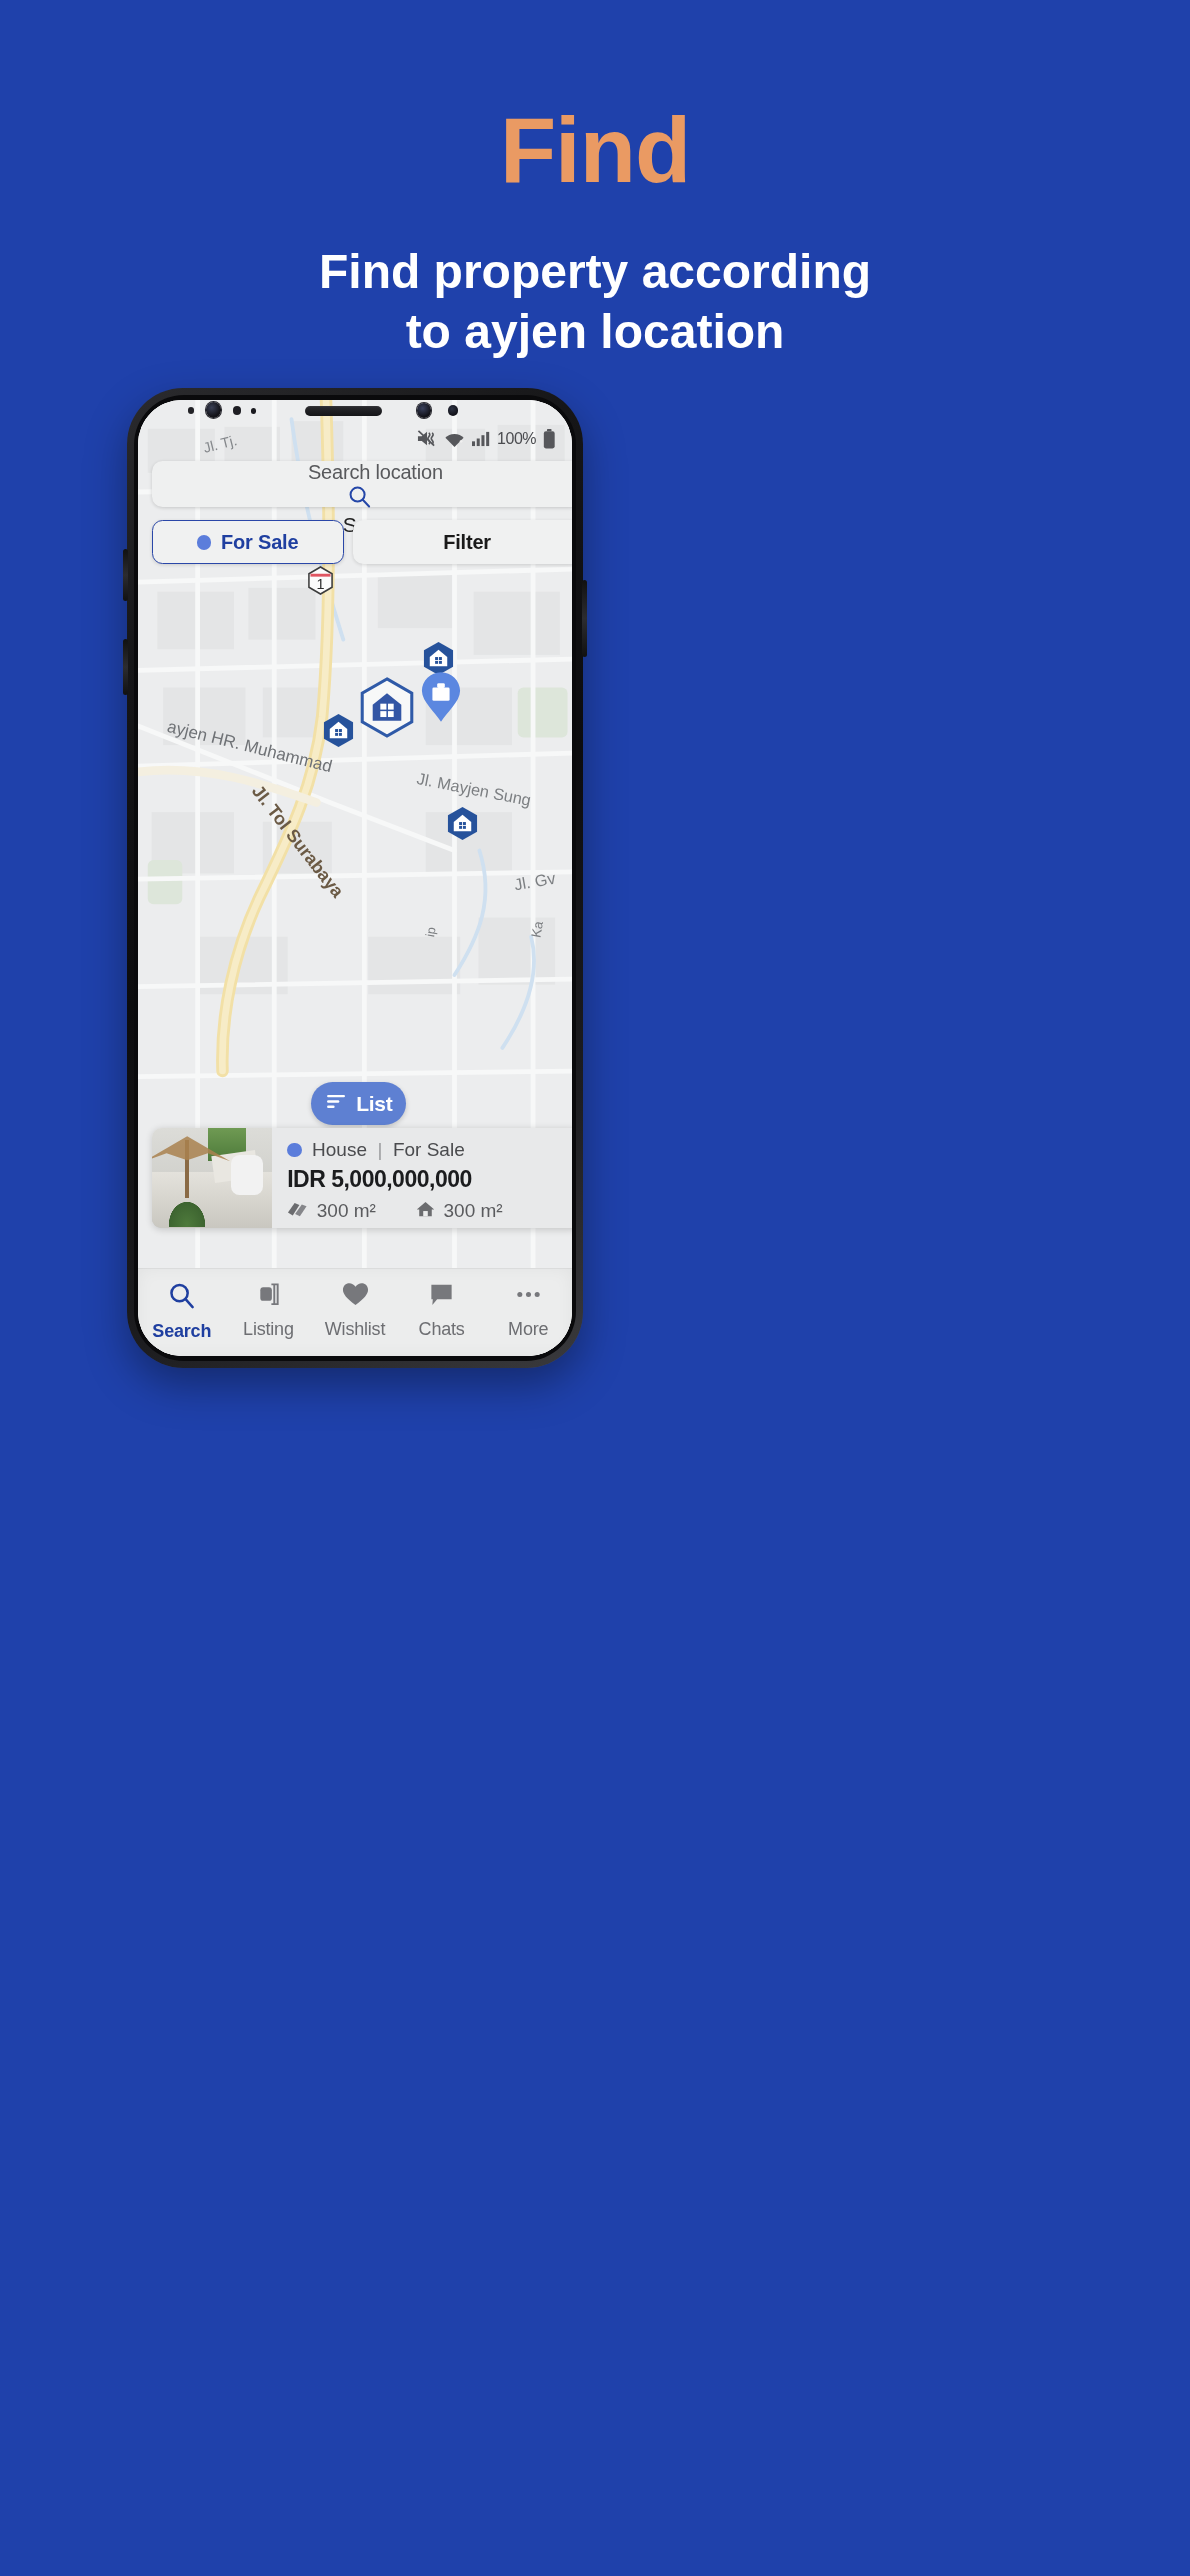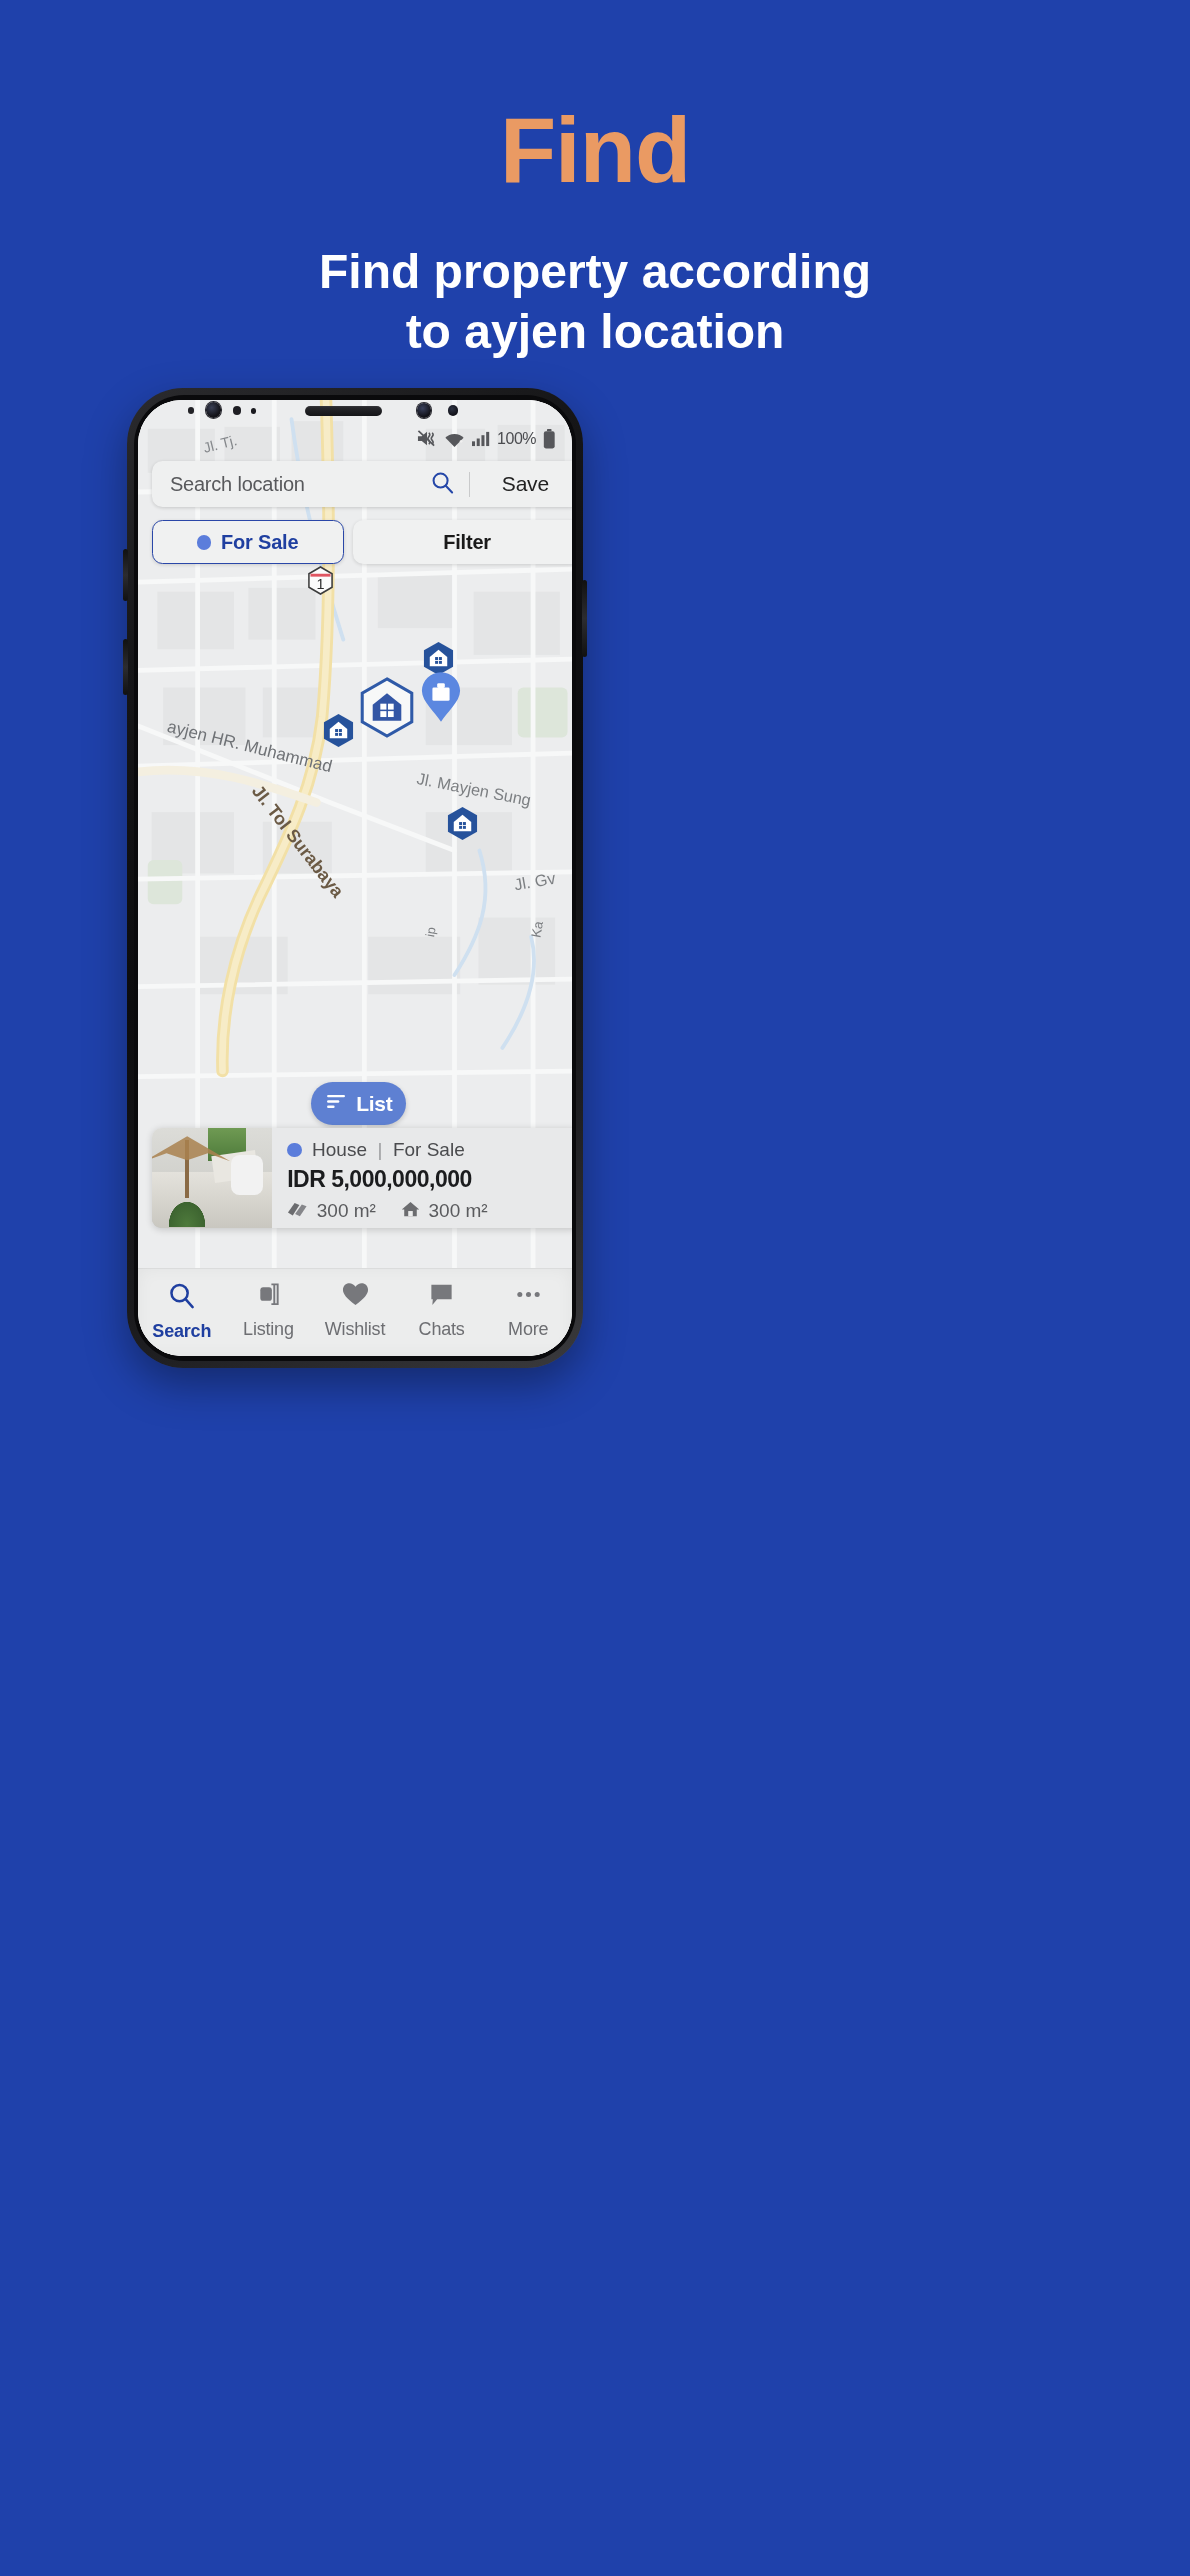--- a/index.html
+++ b/index.html
@@ -139,20 +139,21 @@
   .mk-small-c { left: 308px; top: 406px; width: 33px; height: 35px; }
   .mk-big     { left: 220px; top: 277px; width: 58px; height: 61px; }
   .mk-pin     { left: 282px; top: 270px; width: 42px; height: 54px; }
 
   
   .searchbar {
     position: absolute; left: 13.4px; top: 61px; width: 429px; height: 46px;
     background: #eff0f0; border-radius: 10.5px; z-index: 7;
     display: flex; align-items: center;
     box-shadow: 0 1px 3.8px rgba(0,0,0,0.16);
+    flex-direction: column;
   }
   .search-input-wrap { flex: 1; display: flex; align-items: center; padding-left: 18px; }
   .search-placeholder { font-size: 20px; color: #58595c; letter-spacing: -0.2px; }
   .search-icon { margin-right: 13.4px; }
   .sb-divider { width: 1px; height: 25px; background: #c9cacb; }
   .save-btn {
     width: 111px; text-align: center; font-size: 21px; color: #222; letter-spacing: -0.2px;
   }
 
   
@@ -218,21 +219,21 @@
   }
   .card-photo .tag {
     position:absolute; left: 79px; top: 27px; width: 32px; height: 40px;
     background:#f2f2f2; border-radius: 8.6px;
   }
   .card-body { flex: 1; padding: 10.5px 13.4px 0 15.3px; }
   .card-meta { display: flex; align-items: center; gap: 10.5px; font-size: 19px; color: #4a4b4e; }
   .card-meta .dot { width: 14.4px; height: 14.4px; border-radius: 50%; background: #5b7ddb; }
   .card-meta .sep { color: #9b9c9e; }
   .card-price { margin-top: 4.8px; font-size: 23px; font-weight: 700; color: #1b1c1e; letter-spacing: -0.5px; }
-  .card-specs { margin-top: 7.7px; display: flex; align-items: center; gap: 25px; }
+  .card-specs { margin-top: 7.7px; display: flex; align-items: center; gap: 40px; }
   .spec { display: flex; align-items: center; gap: 8.6px; font-size: 19px; color: #5a5b5e; }
 
   
   .bottomnav {
     position: absolute; left: 0; bottom: 0; width: 100%; height: 88px;
     background: #eceded; z-index: 8;
     display: flex; align-items: flex-start; padding-top: 12.5px;
     border-top: 1px solid #e1e2e2;
   }
   .navitem {

